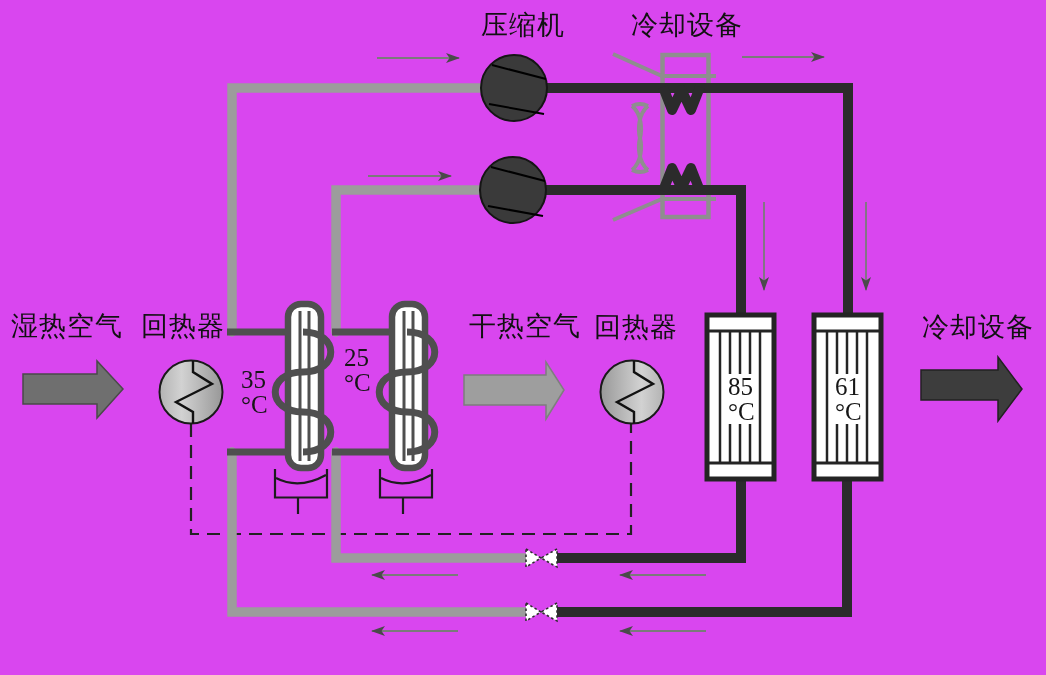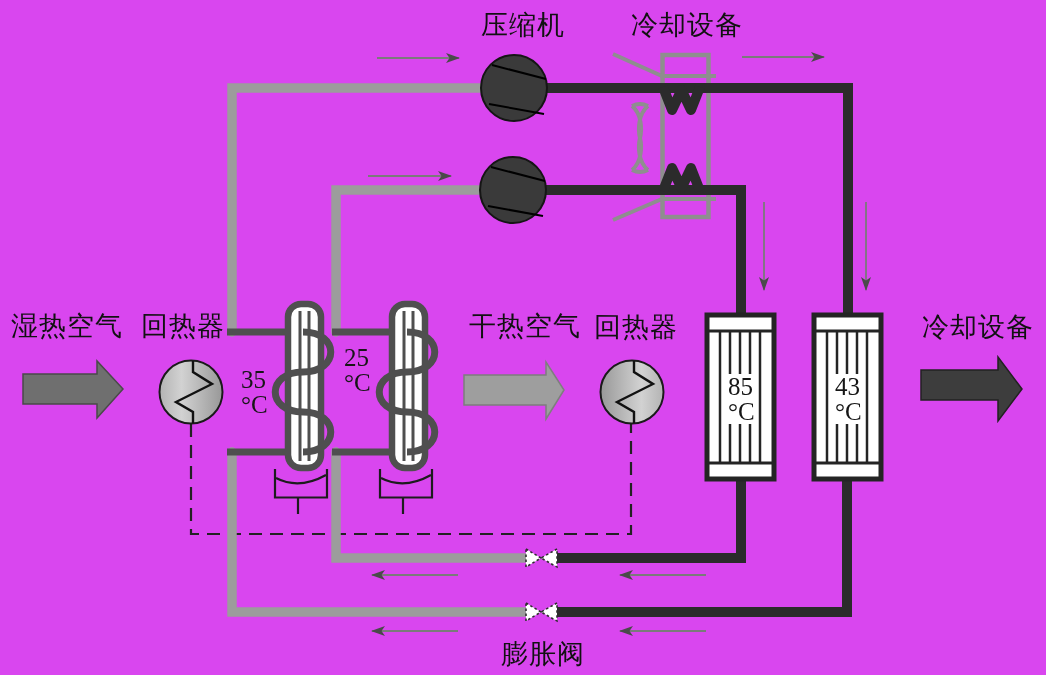--- a/index.html
+++ b/index.html
@@ -155,32 +155,31 @@
   <path d="M921,370 L998,370 L998,357 L1022,389 L998,421 L998,400 L921,400 Z" fill="#3d3d3d" stroke="#222" stroke-width="1.5"></path>
 </svg>
 
 <div class="lbl" style="left:523px;top:7px">压缩机</div>
 <div class="lbl" style="left:687px;top:7px">冷却设备</div>
 <div class="lbl" style="left:67px;top:308px">湿热空气</div>
 <div class="lbl" style="left:183px;top:308px">回热器</div>
 <div class="lbl" style="left:525px;top:308px">干热空气</div>
 <div class="lbl" style="left:636px;top:309px">回热器</div>
 <div class="lbl" style="left:978px;top:309px">冷却设备</div>
-<div class="lbl" style="left:543px;top:636px">膨胀阀</div>
 
 <div class="temp" style="left:241px;top:367px">
   <span>35</span>
   <span>°C</span>
 </div>
 <div class="temp" style="left:344px;top:345px">
   <span>25</span>
   <span>°C</span>
 </div>
 <div class="temp boxed" style="left:726px;top:374px">
   <span>85</span>
   <span>°C</span>
 </div>
 <div class="temp boxed" style="left:833px;top:374px">
-  <span>43</span>
+  <span>61</span>
   <span>°C</span>
 </div>
 
 </div>
 
 </body></html>

